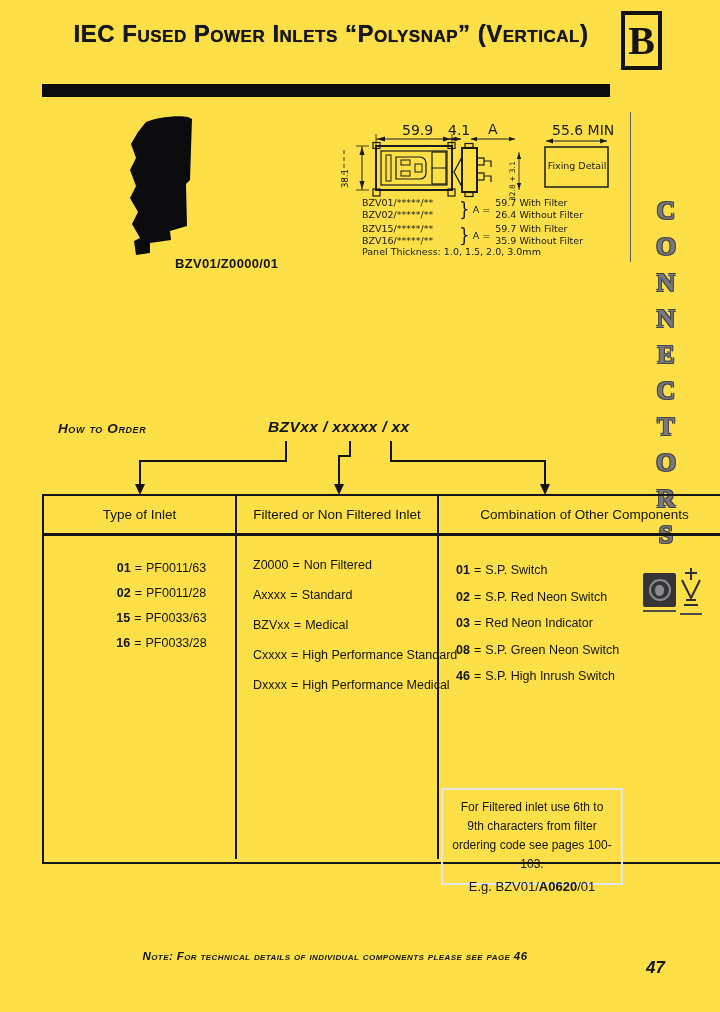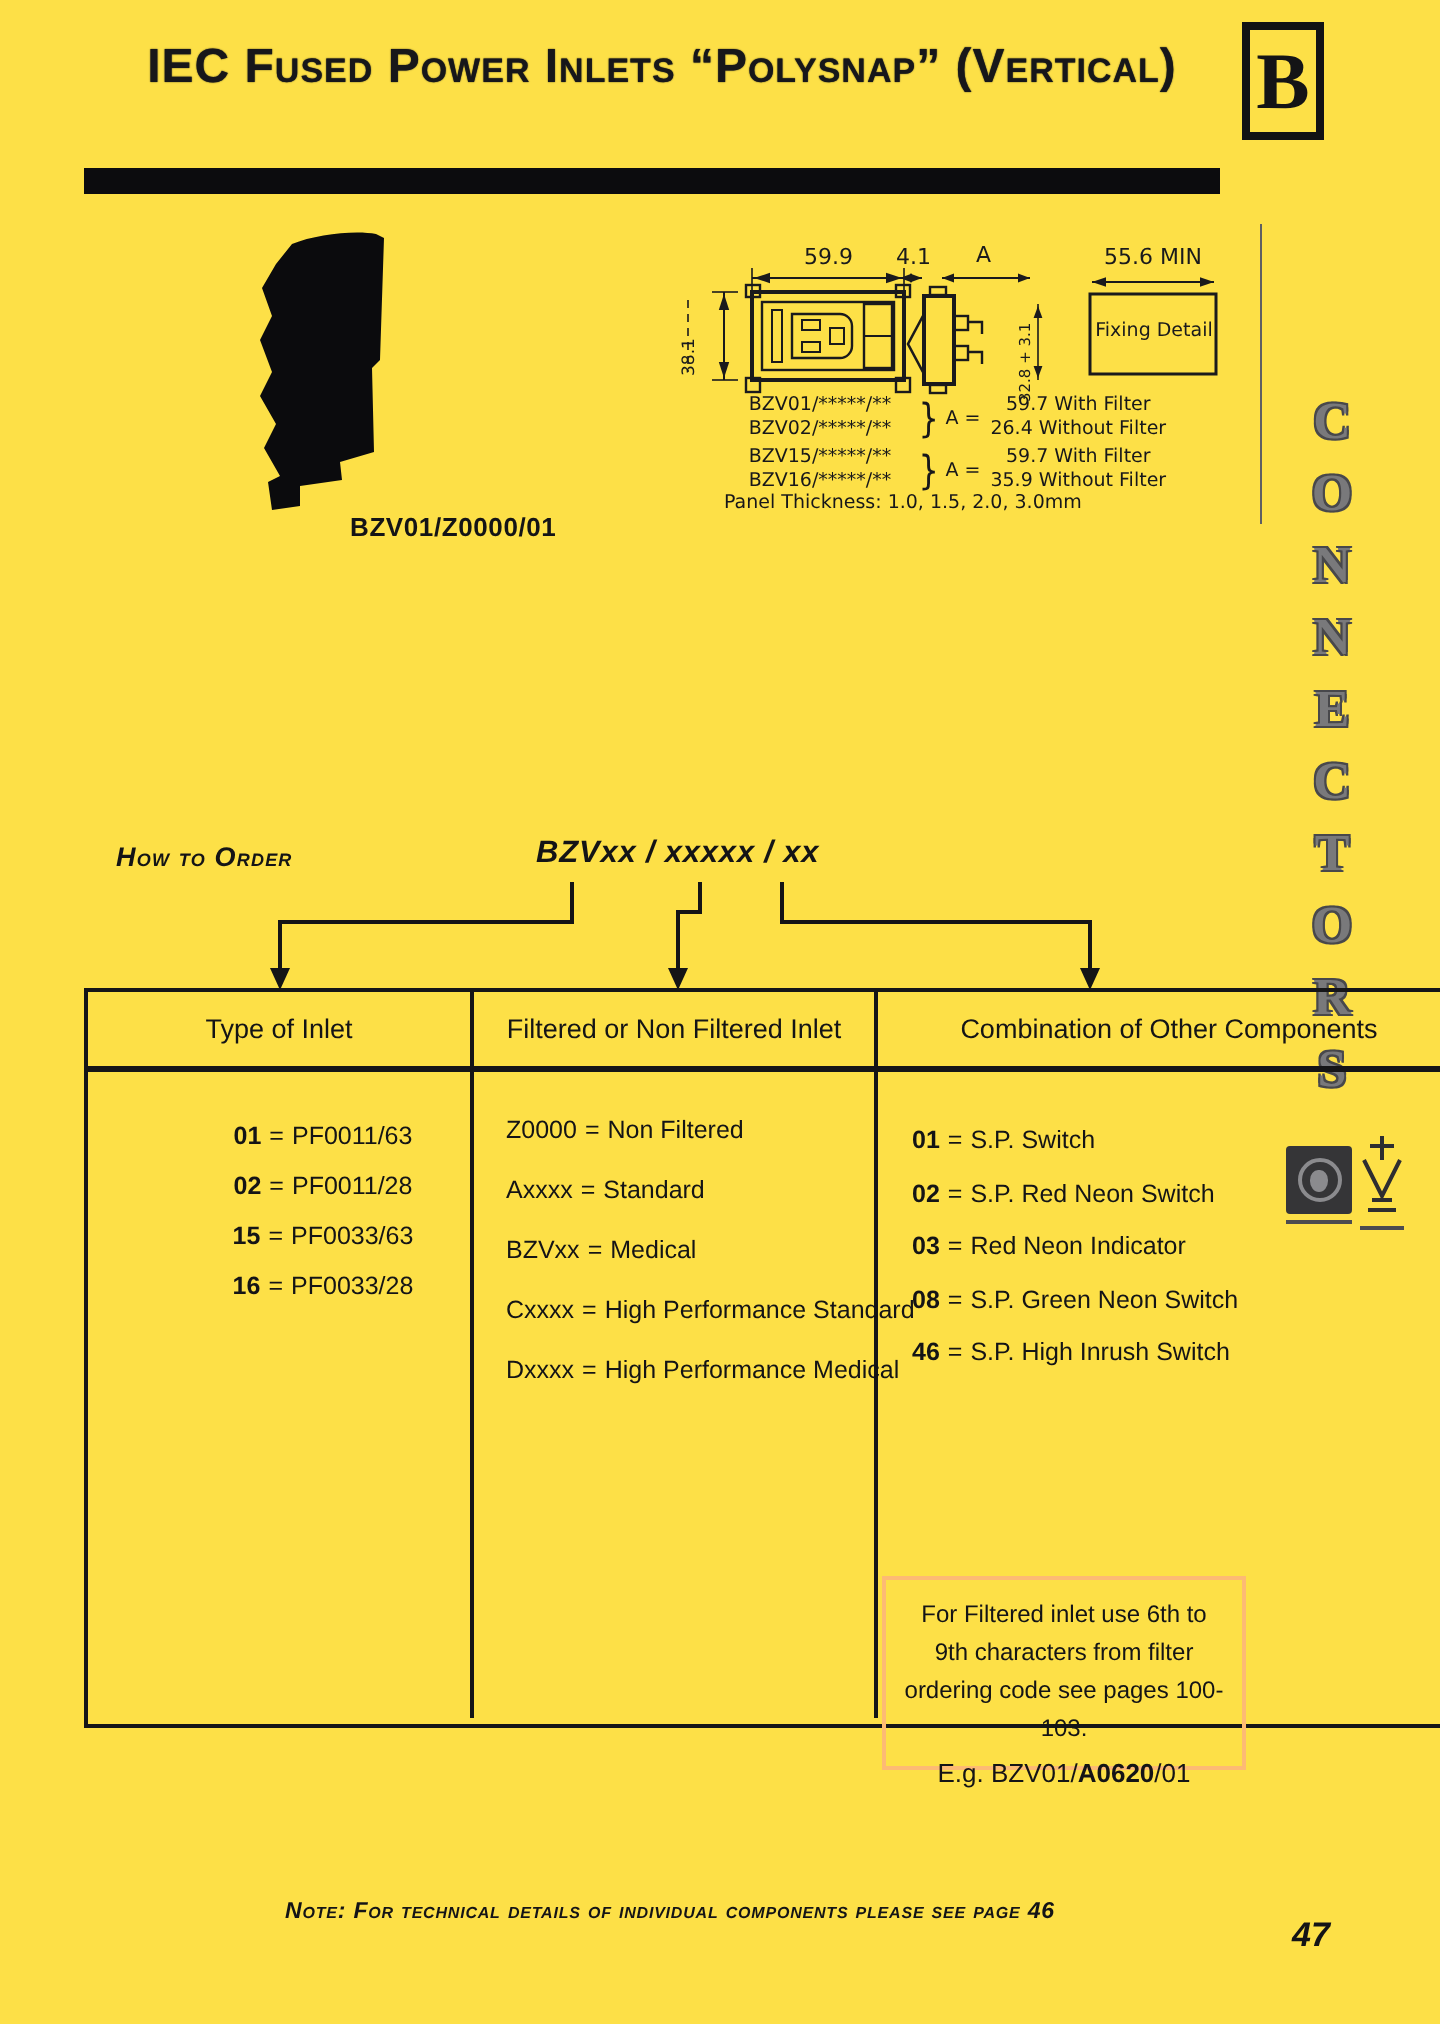--- a/index.html
+++ b/index.html
@@ -21,25 +21,25 @@
     border:4px solid #121214;display:flex;align-items:center;justify-content:center;
   }
   .tab-box span{font-family:"Liberation Serif",serif;font-weight:900;font-size:40px;line-height:1;}
   .black-bar{left:42px;top:84px;width:568px;height:13px;background:#0c0c0e;}
   .edge-line{left:630px;top:112px;width:1px;height:150px;background:#5f5f62;}
   
   .photo{left:126px;top:114px;width:84px;height:146px;}
   .photo-caption{left:175px;top:256px;font-weight:700;font-size:13px;letter-spacing:.3px;}
   
   .drawing{left:330px;top:112px;width:312px;height:150px;}
-  .dim{font-family:"DejaVu Sans",sans-serif;font-size:11px;color:#1a1a1c;white-space:nowrap;}
+  .dim{font-family:"DejaVu Sans",sans-serif;font-size:14px;color:#1a1a1c;white-space:nowrap;}
   .dim-v{writing-mode:vertical-rl;transform:rotate(180deg);font-family:"DejaVu Sans",sans-serif;font-size:8.5px;color:#1a1a1c;white-space:nowrap;}
   .fixing-label{left:547px;top:160px;width:60px;text-align:center;font-family:"DejaVu Sans",sans-serif;font-size:9.5px;color:#1a1a1c;}
   
-  .variants{left:362px;top:197px;font-family:"DejaVu Sans",sans-serif;font-size:9.5px;color:#17171a;text-align:center;}
+  .variants{left:362px;top:197px;font-family:"DejaVu Sans",sans-serif;font-size:9.5px;color:#17171a;}
   .vgroup{display:flex;align-items:stretch;margin-bottom:2px;}
   .vcodes,.vvals{display:flex;flex-direction:column;}
   .vcodes span,.vvals span{display:block;height:12px;line-height:12px;white-space:nowrap;}
   .vcodes{width:96px;}
   .vbrace{font-size:20px;line-height:24px;margin:0 2px 0 0;transform:scaleX(.8);}
   .va{align-self:center;margin:0 5px 0 0;white-space:nowrap;}
   .panel-line{left:362px;top:246px;font-family:"DejaVu Sans",sans-serif;font-size:9.5px;color:#17171a;white-space:nowrap;}
   
   .hto-label{left:58px;top:421px;font-weight:700;font-style:italic;font-size:13.5px;font-variant:small-caps;letter-spacing:.6px;}
   .hto-code{left:268px;top:418px;font-weight:700;font-style:italic;font-size:15.5px;letter-spacing:.4px;}
@@ -62,21 +62,21 @@
   .row1{height:25px;line-height:25px;text-align:center;white-space:nowrap;}
   .row1 b{font-weight:700;}
   .col2-rows{padding:19px 8px 0 16px;}
   .row2{padding-left:56px;text-indent:-56px;line-height:20px;margin-bottom:10px;width:176px;}
   .col3-rows{padding:21px 4px 0 17px;}
   .row3{height:26.5px;line-height:26.5px;white-space:nowrap;}
   .row3 b{font-weight:700;}
   .eq{margin:0 4px;}
   .note-box{
     position:absolute;left:204px;top:252px;width:182px;height:97px;box-sizing:border-box;
-    border:2px solid #fdba74;text-align:center;padding:8px 9px 0 9px;
+    border:2px solid #e5e5e5;text-align:center;padding:8px 9px 0 9px;
   }
   .note-text{font-size:12px;line-height:19px;}
   .note-example{margin-top:5px;font-size:13px;white-space:nowrap;}
   .note-example b{font-weight:700;}
   
   .side-letters{left:648px;top:194px;width:36px;}
   .vletter{
     display:block;height:36px;width:36px;text-align:center;
     font-family:"Liberation Serif",serif;font-weight:700;font-size:26px;line-height:34px;
     color:#79797b;

